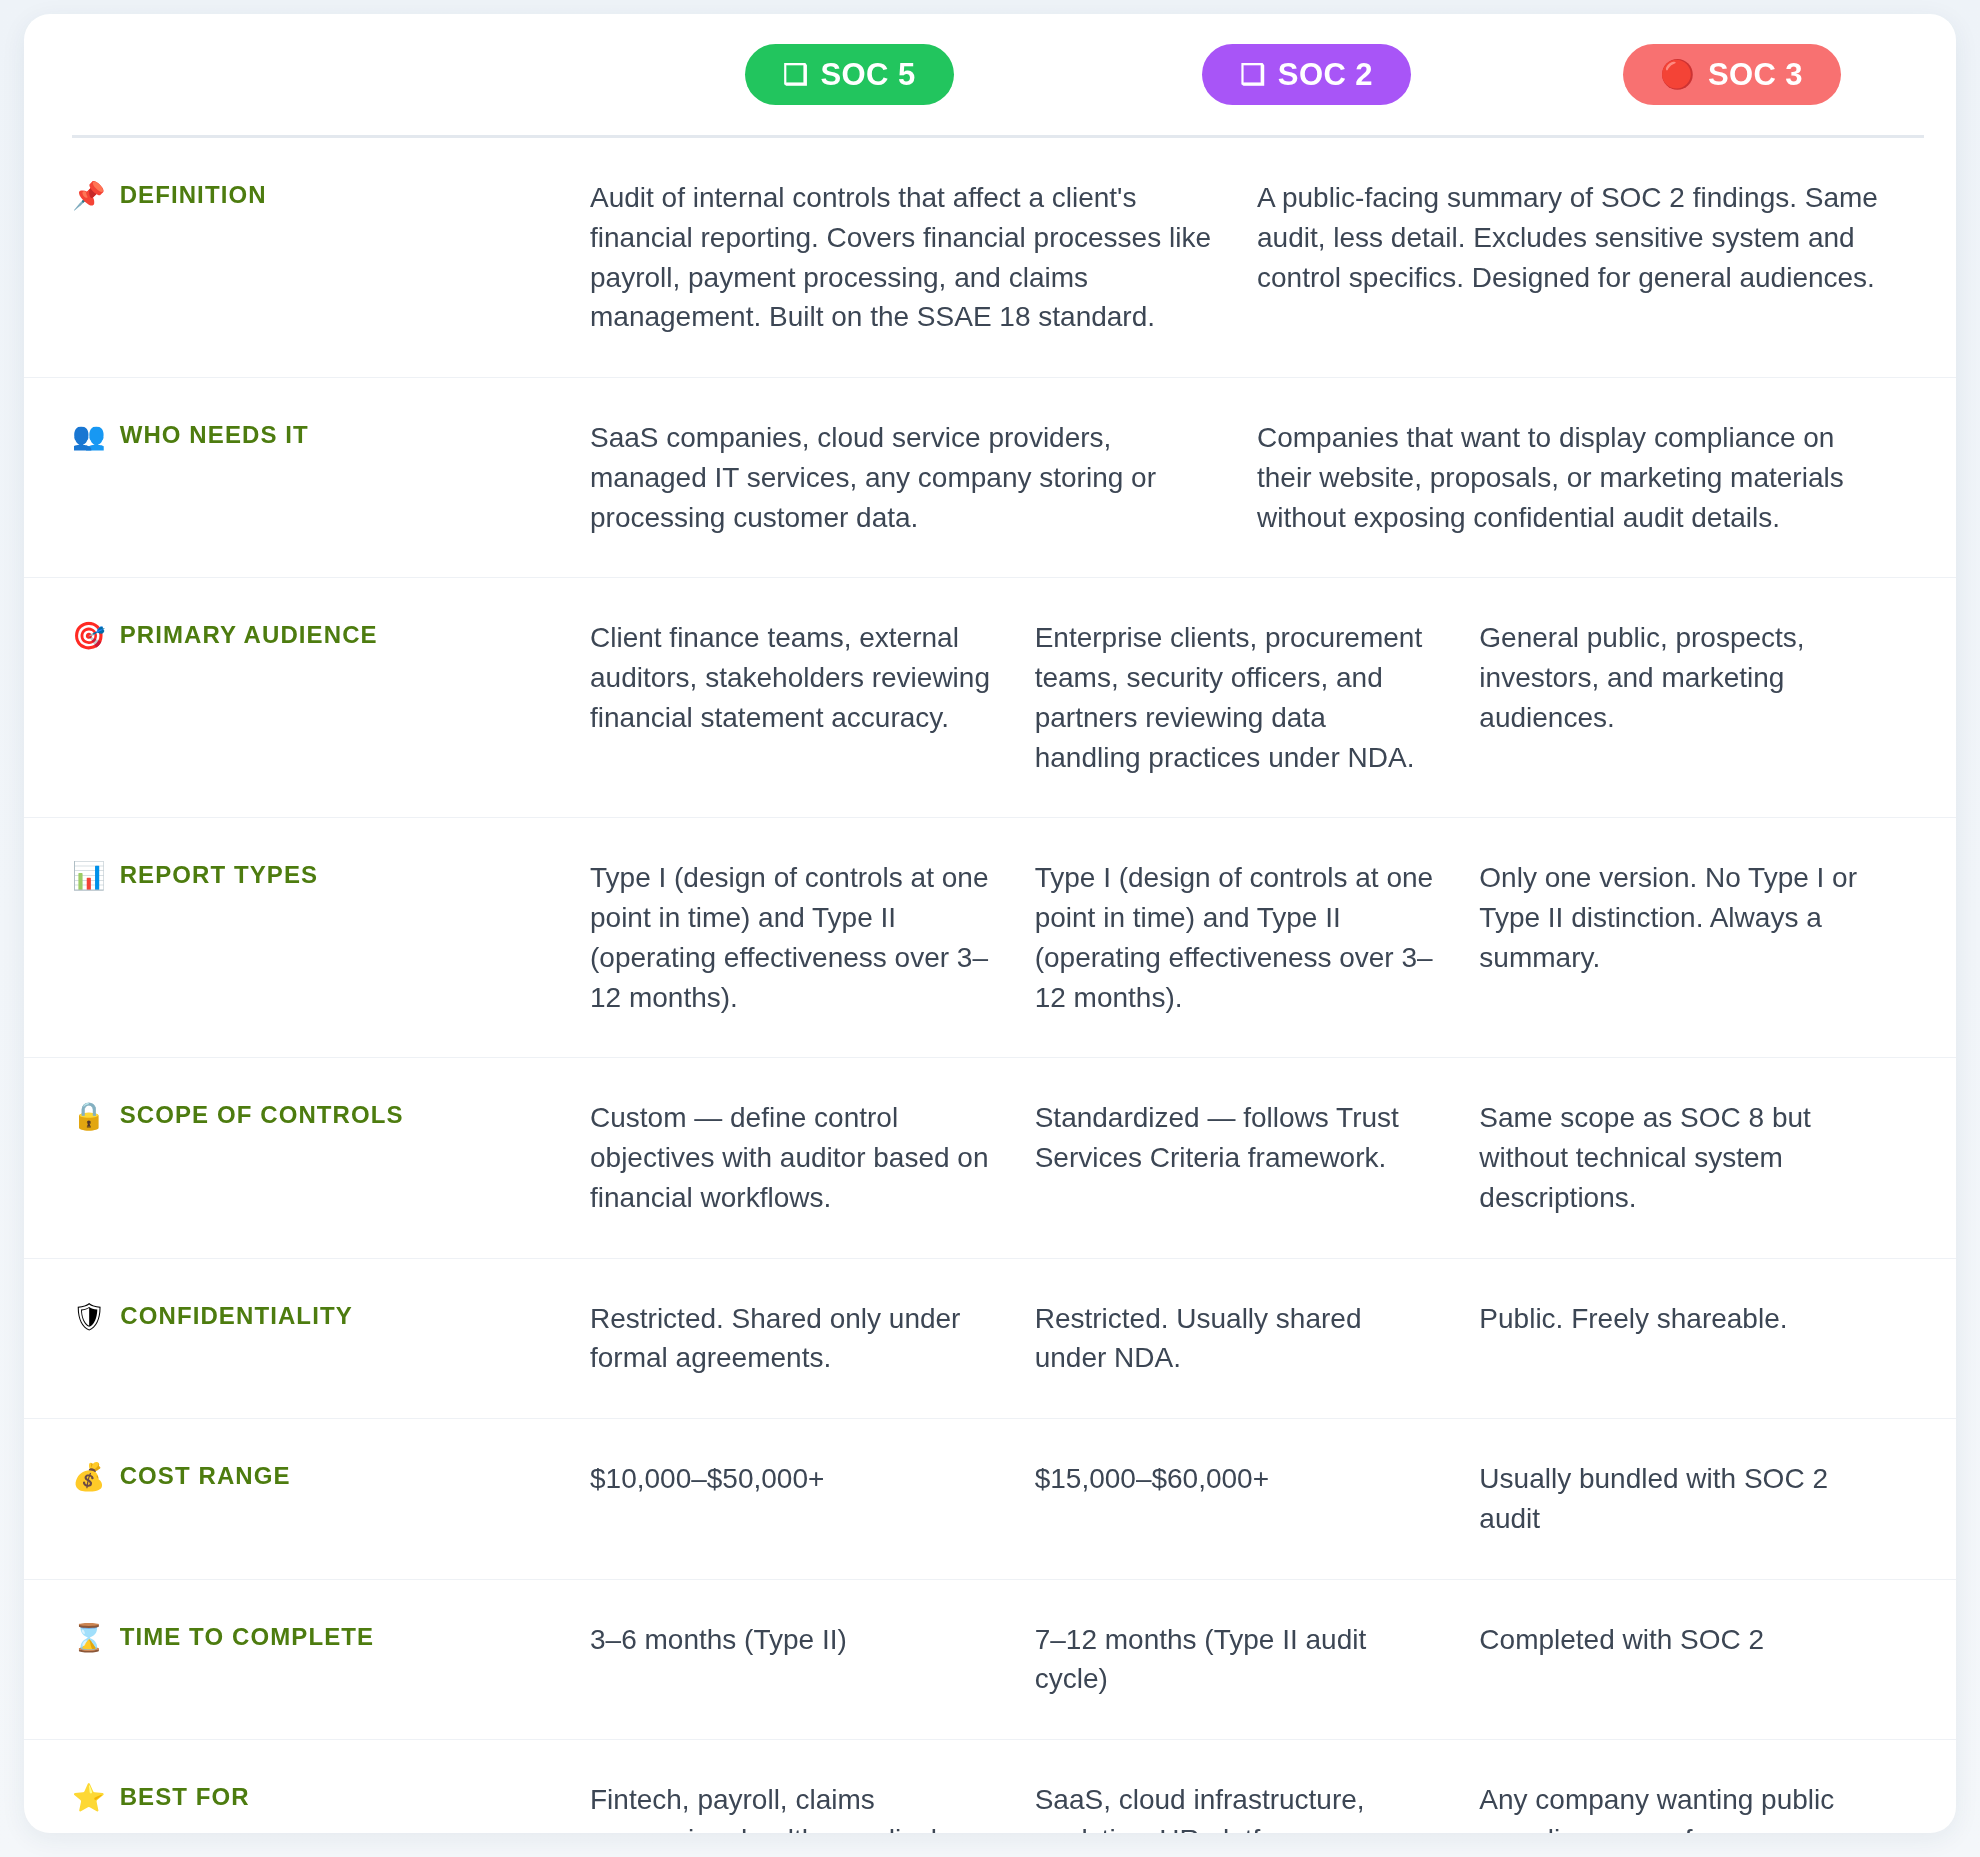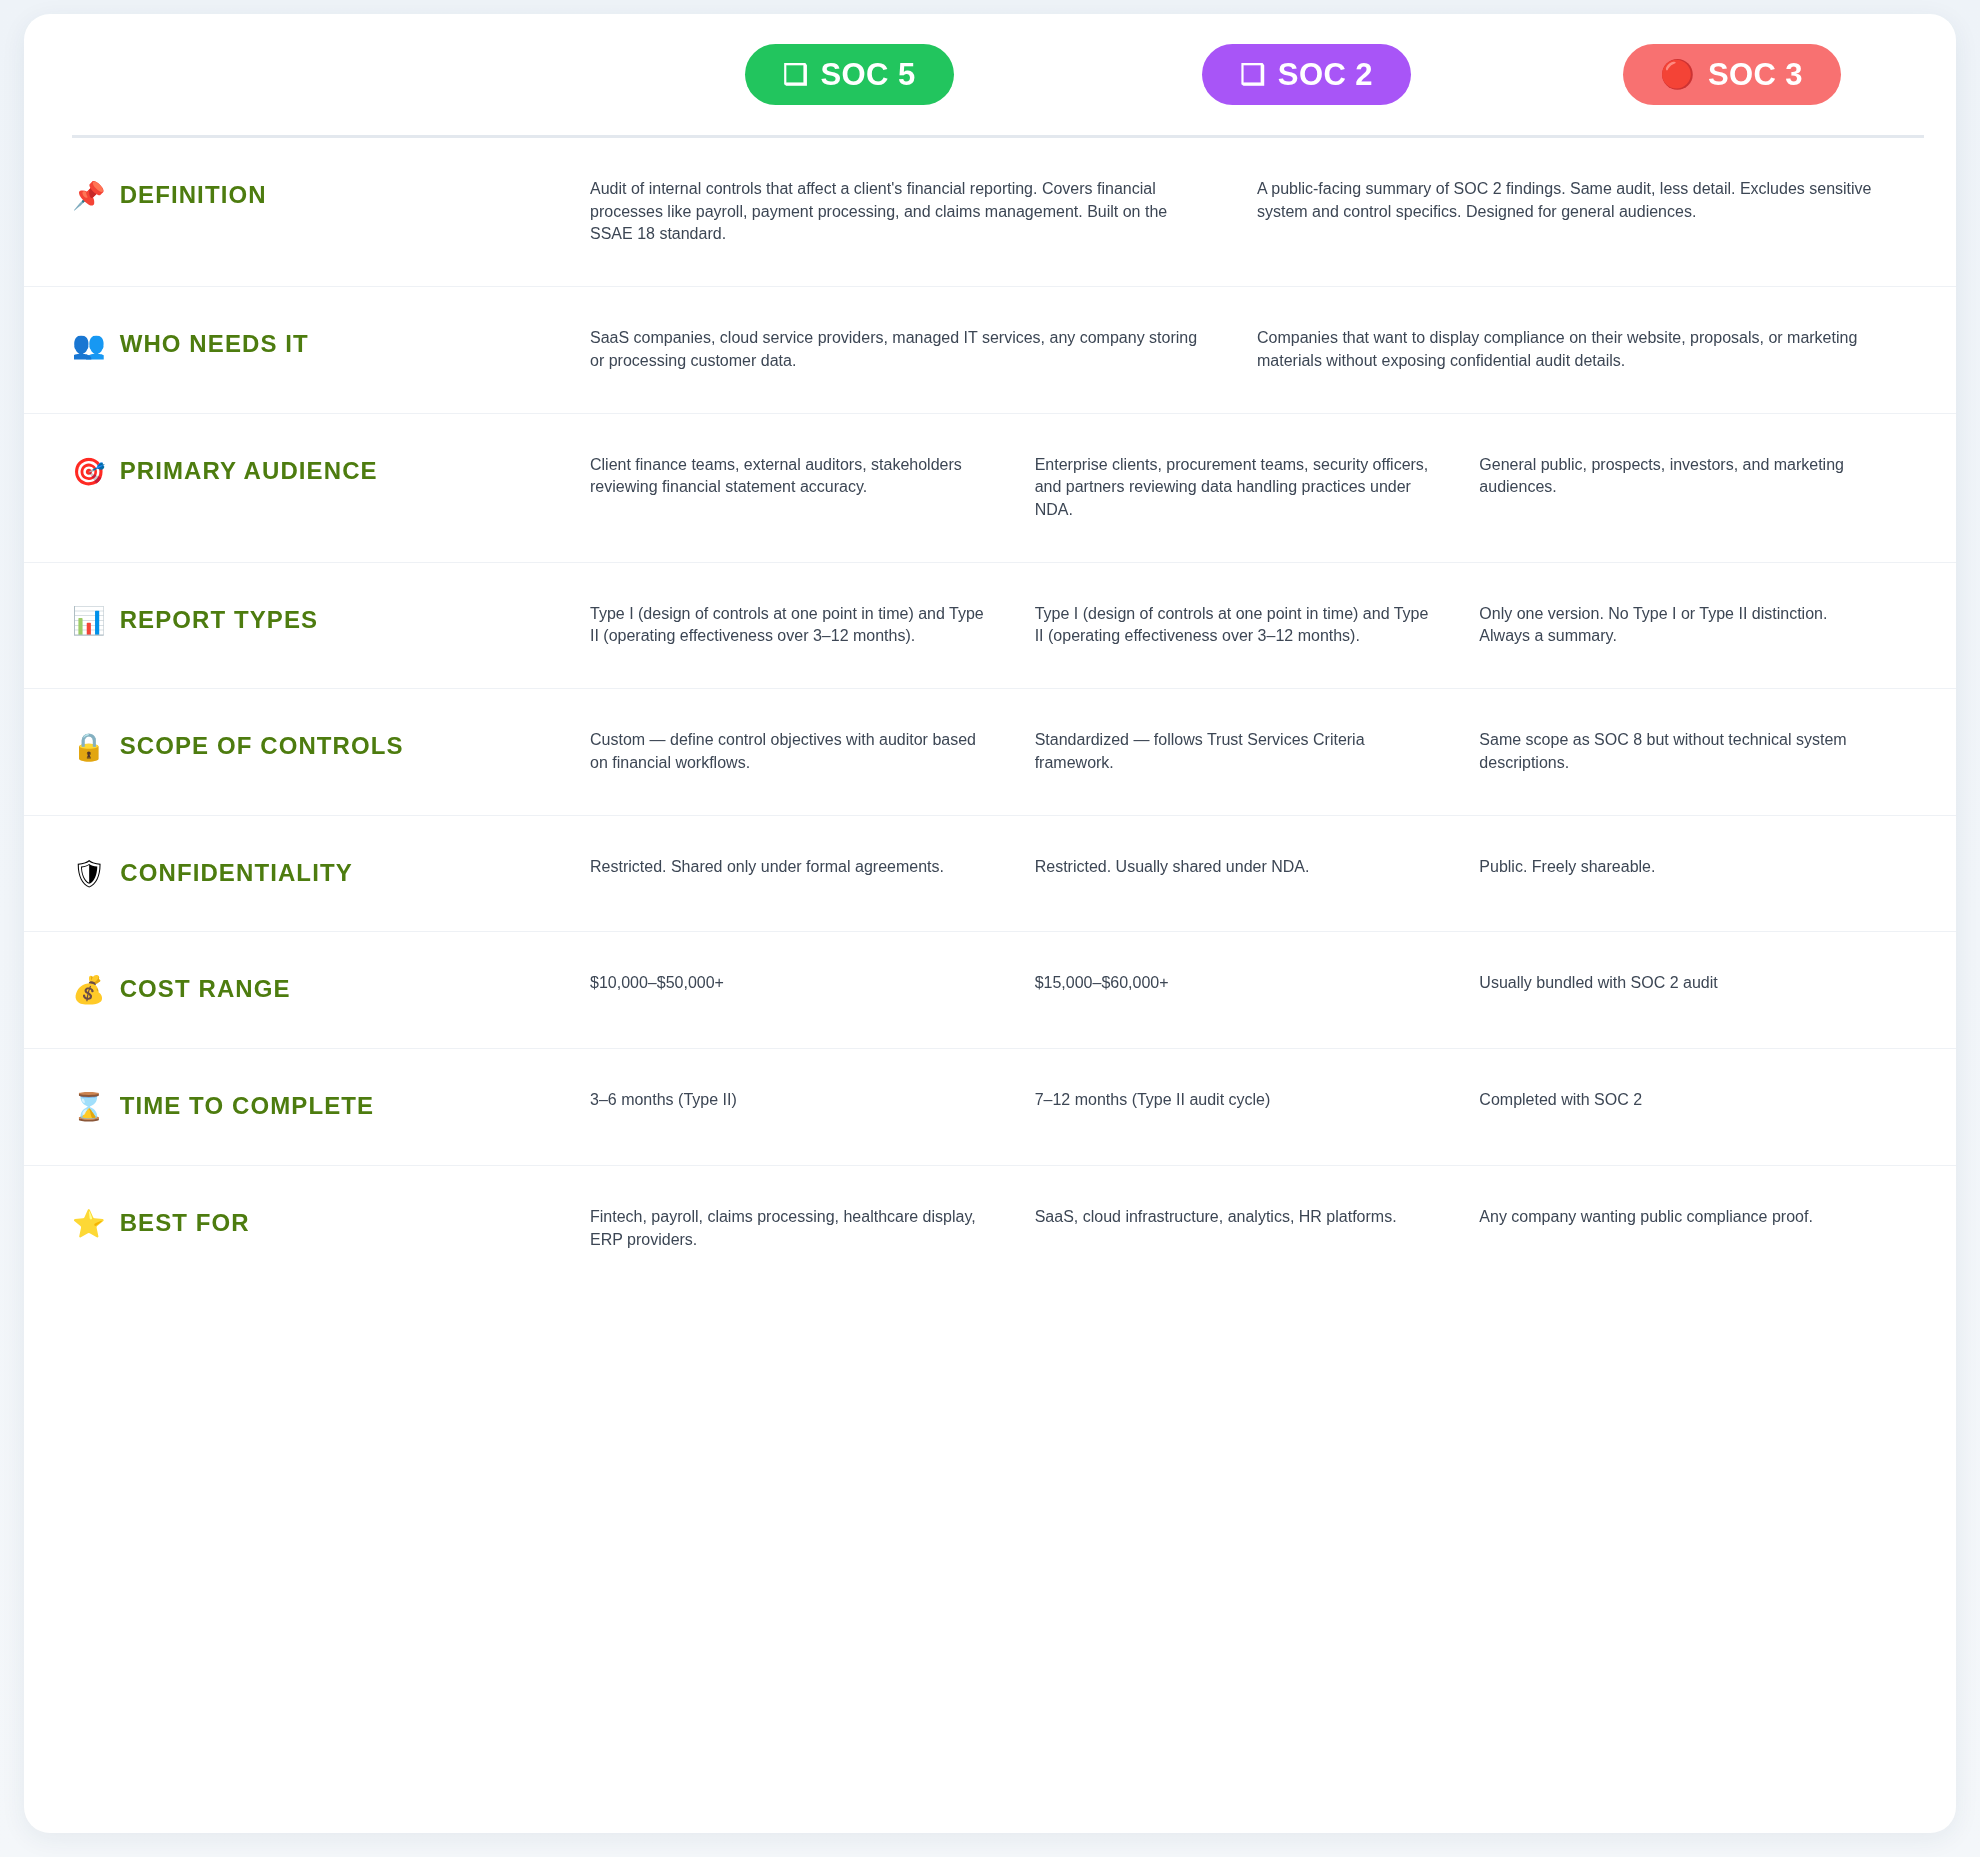--- a/index.html
+++ b/index.html
@@ -96,21 +96,21 @@
     font-size: 24px;
     font-weight: bold;
     letter-spacing: 1.1px;
     color: #4d7c0f;
     line-height: 1.25;
     text-transform: uppercase;
   }
 
   .val-cell {
     flex: 1 1 0;
-    font-size: 16px;
+    font-size: 28px;
     line-height: 1.42;
     color: #3c4654;
     padding-right: 44px;
   }
   .val-cell.c1 { padding-left: 0; }
   .val-cell.c2 { padding-left: 0; }
   .val-cell.c3 { padding-left: 0; }
 </style>
 </head>
 <body>

